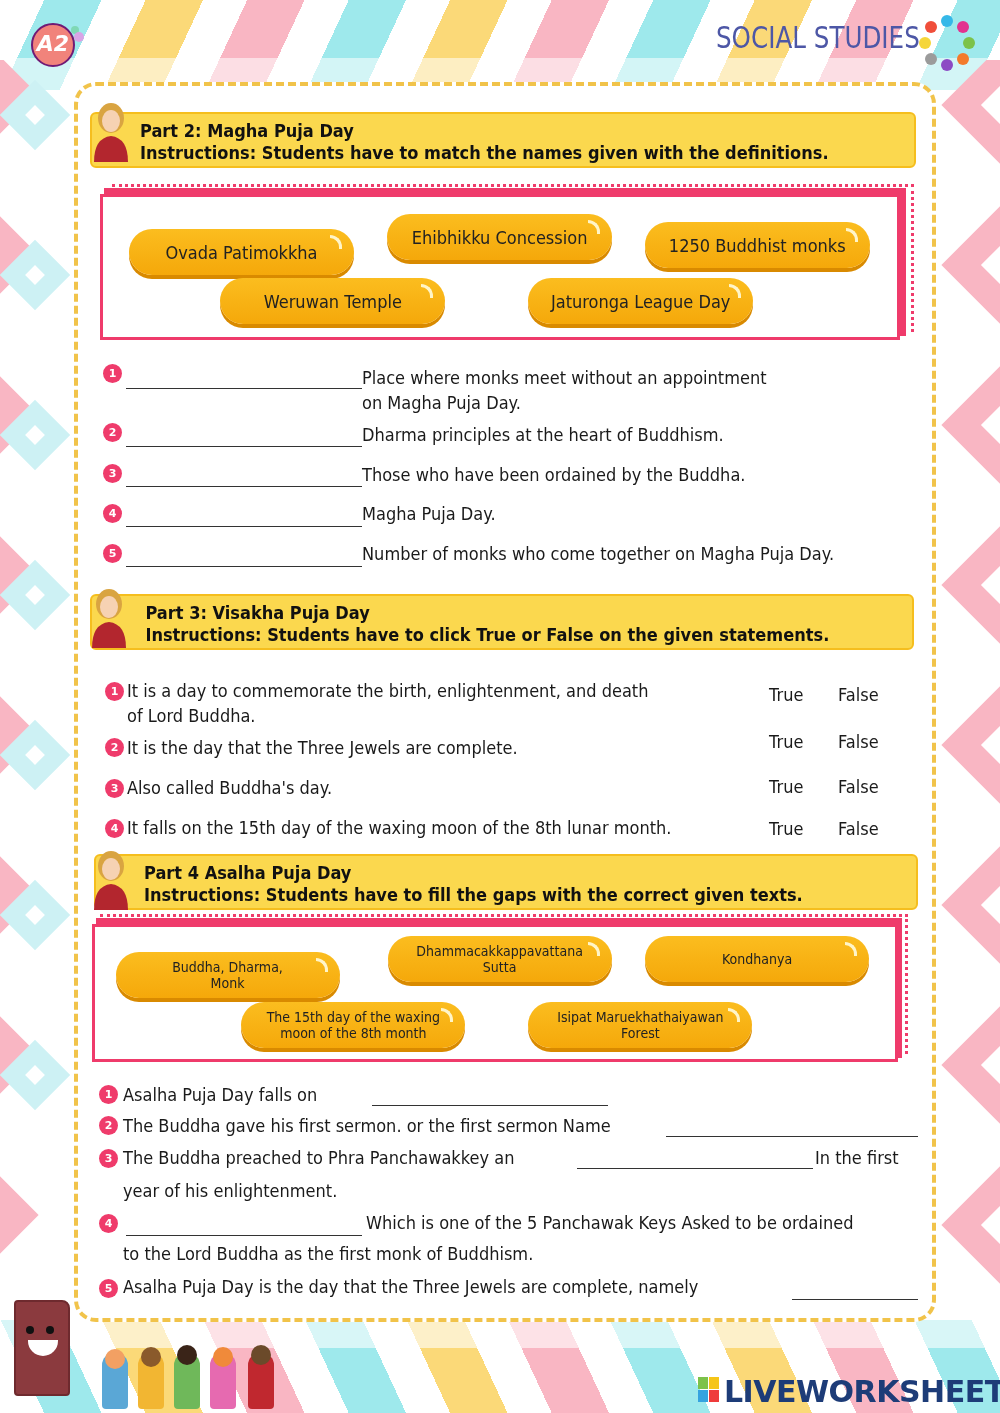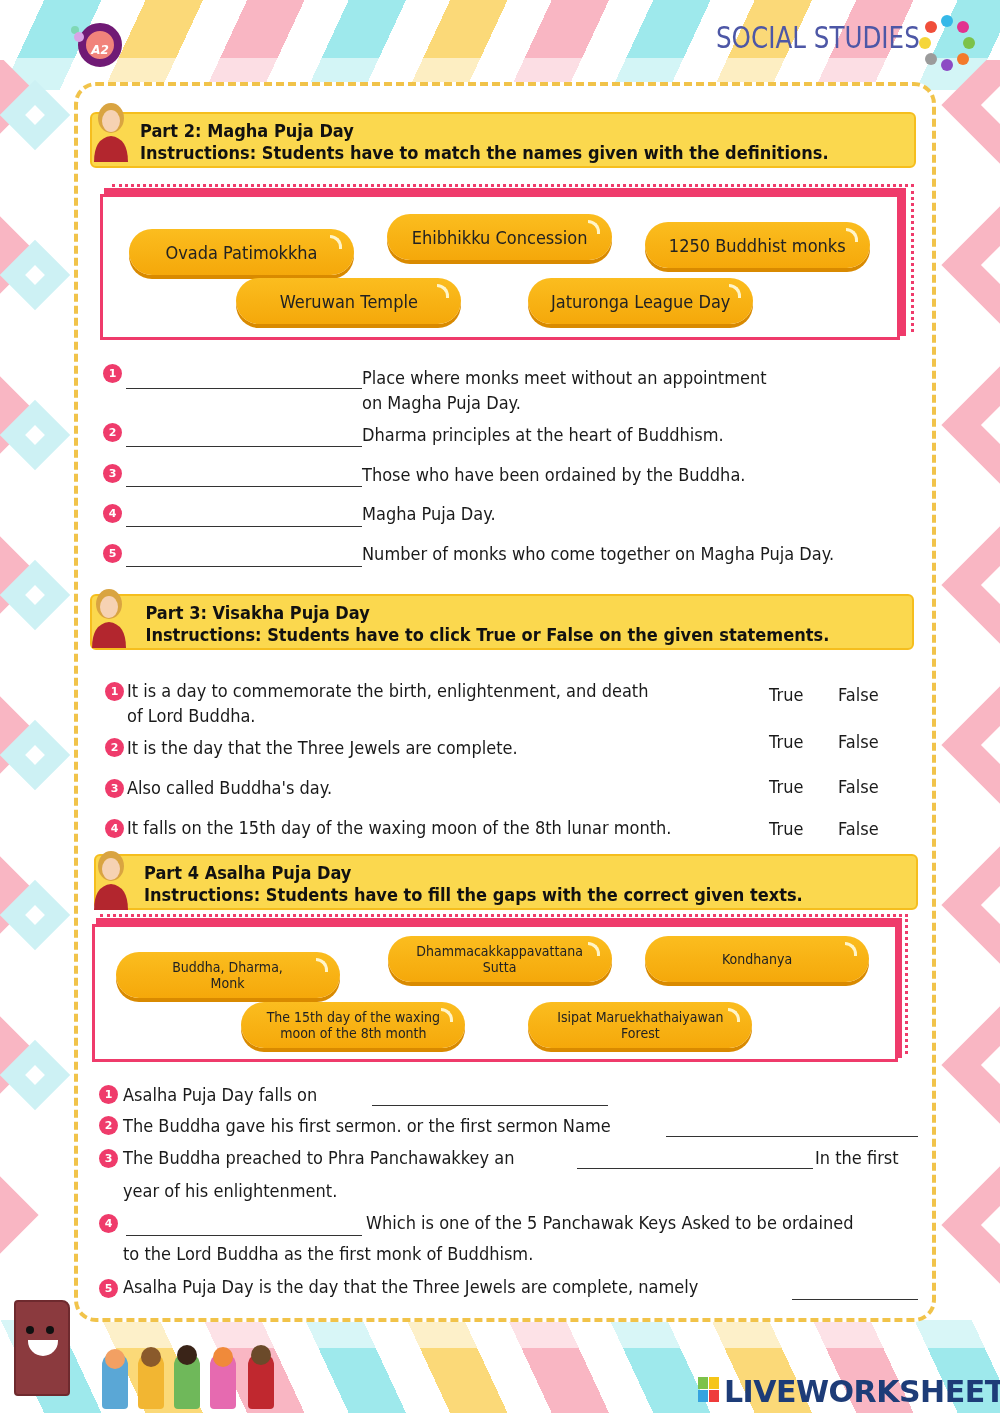--- a/index.html
+++ b/index.html
@@ -39,23 +39,23 @@
   .chev {
     position: absolute; width: 90px; height: 90px;
     transform: rotate(45deg);
     border: 28px solid #f9b6c3; background: transparent;
   }
   .chev.blue { border-color: #cdf1f4; }
 
   
   .a2-badge {
     position: absolute; left: 31px; top: 23px; width: 44px; height: 44px; border-radius: 50%;
-    background: #f1837b; border: 8px solid #701a75;
-    color: #fff; font-weight: bold; font-size: 12px; text-align: center; line-height: 38px;
-    font-family: "DejaVu Sans", sans-serif; font-style: italic; margin-left: 47px;
+    background: #f1837b; border: 2px solid #701a75;
+    color: #fff; font-weight: bold; font-size: 22px; text-align: center; line-height: 38px;
+    font-family: "DejaVu Sans", sans-serif; font-style: italic;
   }
   .a2-dot1 { position:absolute; left:71px; top:26px; width:8px; height:8px; border-radius:50%; background:#7fd8b5; }
   .a2-dot2 { position:absolute; left:74px; top:32px; width:10px; height:10px; border-radius:50%; background:#d9a4e6; }
   .subject-title {
     position: absolute; left: 716px; top: 20px; font-size: 30px; color: #4d57a6;
     font-family: "DejaVu Sans", sans-serif; letter-spacing: 0px; font-weight: normal;
     transform: scaleX(0.82); transform-origin: left;
   }
   .people-logo { position: absolute; left: 918px; top: 14px; width: 58px; height: 58px; }
 
@@ -215,21 +215,21 @@
     <div class="shine"></div>
   </div>
 <div class="pill" style="left:387px; top:214px; width:225px;">
     <span>Ehibhikku Concession</span>
     <div class="shine"></div>
   </div>
 <div class="pill" style="left:645px; top:222px; width:225px;">
     <span>1250 Buddhist monks</span>
     <div class="shine"></div>
   </div>
-<div class="pill" style="left:236px; top:278px; width:225px;">
+<div class="pill" style="left:220px; top:278px; width:225px;">
     <span>Weruwan Temple</span>
     <div class="shine"></div>
   </div>
 <div class="pill" style="left:528px; top:278px; width:225px;">
     <span>Jaturonga League Day</span>
     <div class="shine"></div>
   </div>
 
 <div class="num" style="left:103px; top:364px;">1</div>
 <input class="blank" style="left: 126px; top: 365px; width: 236px;" value="">

